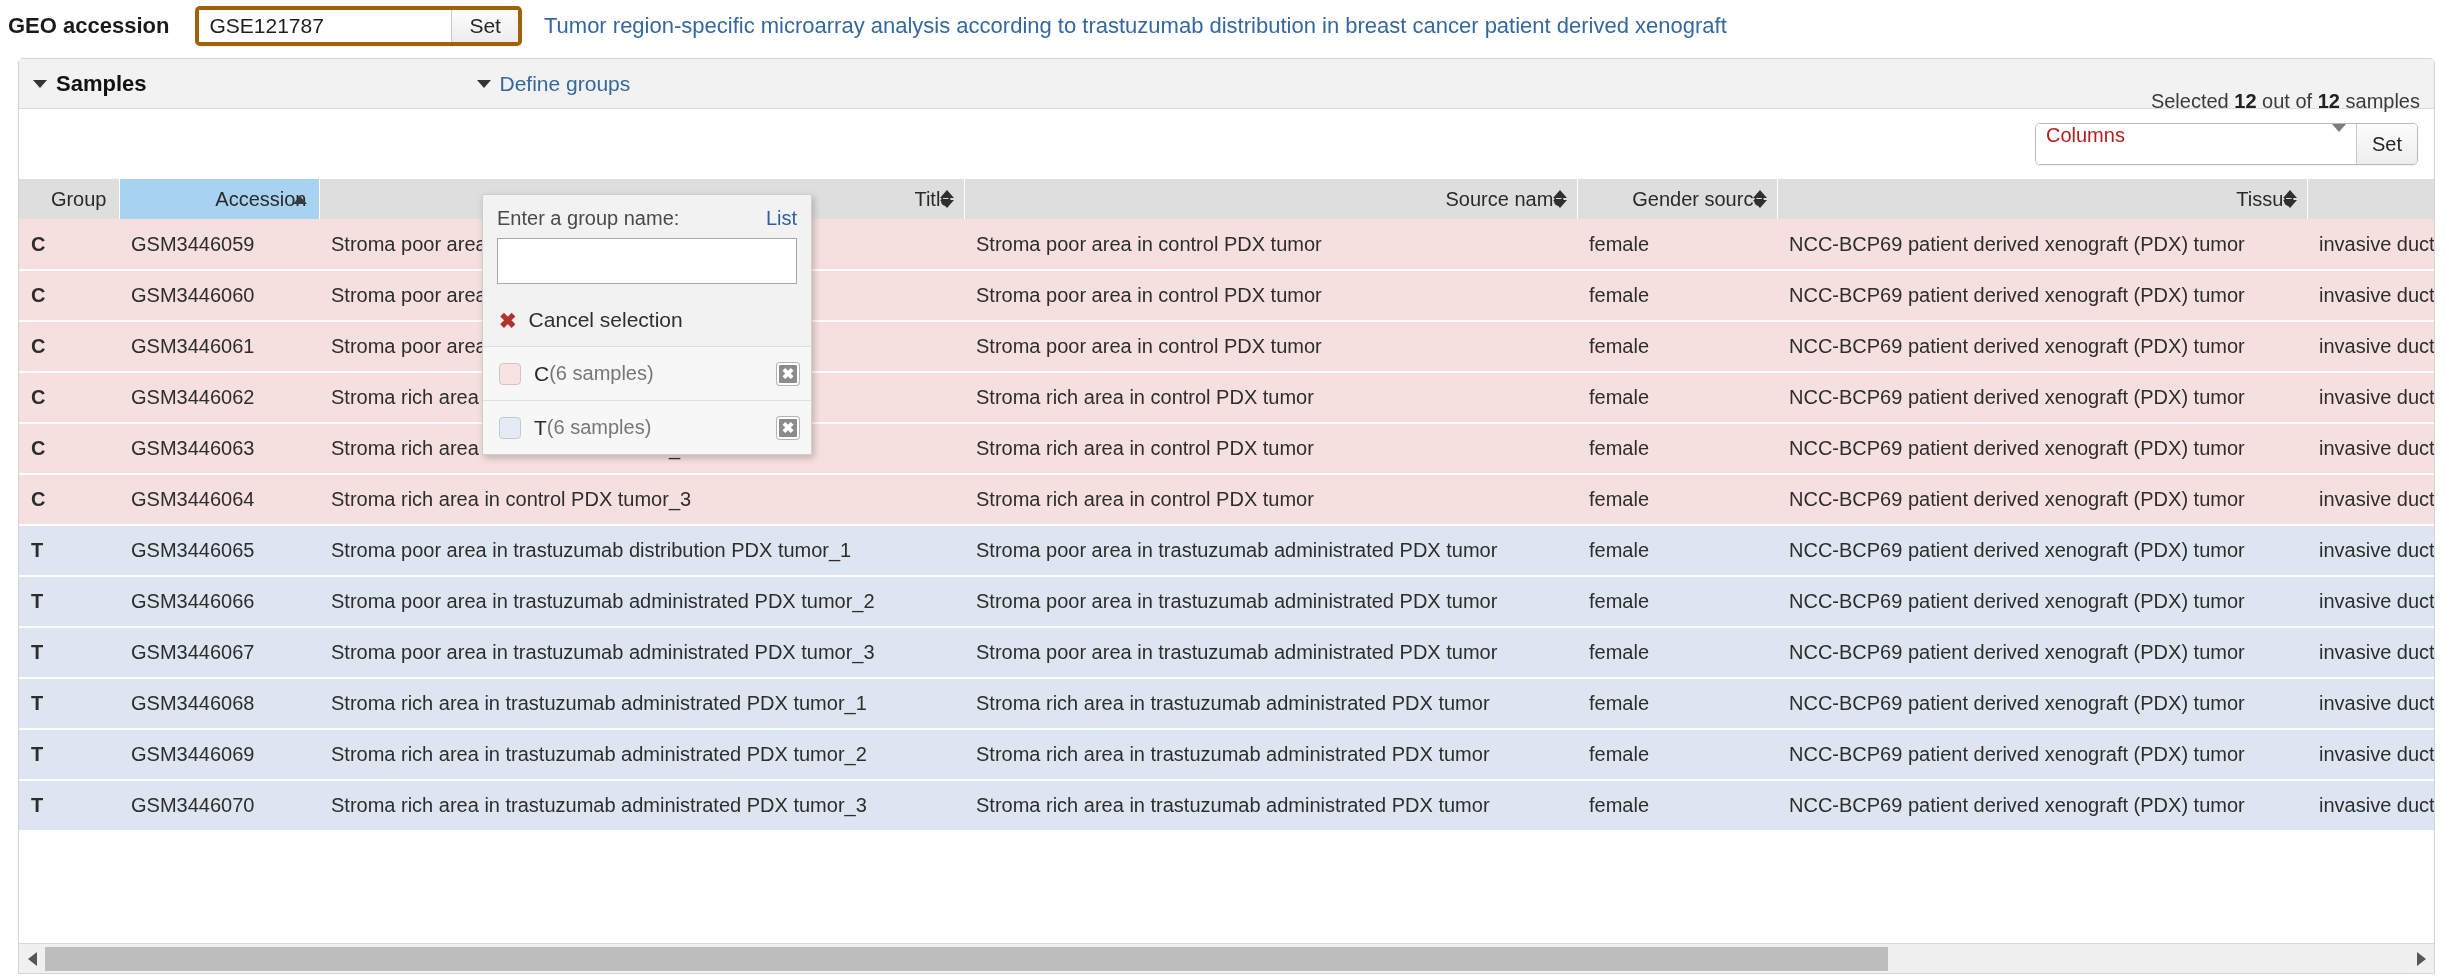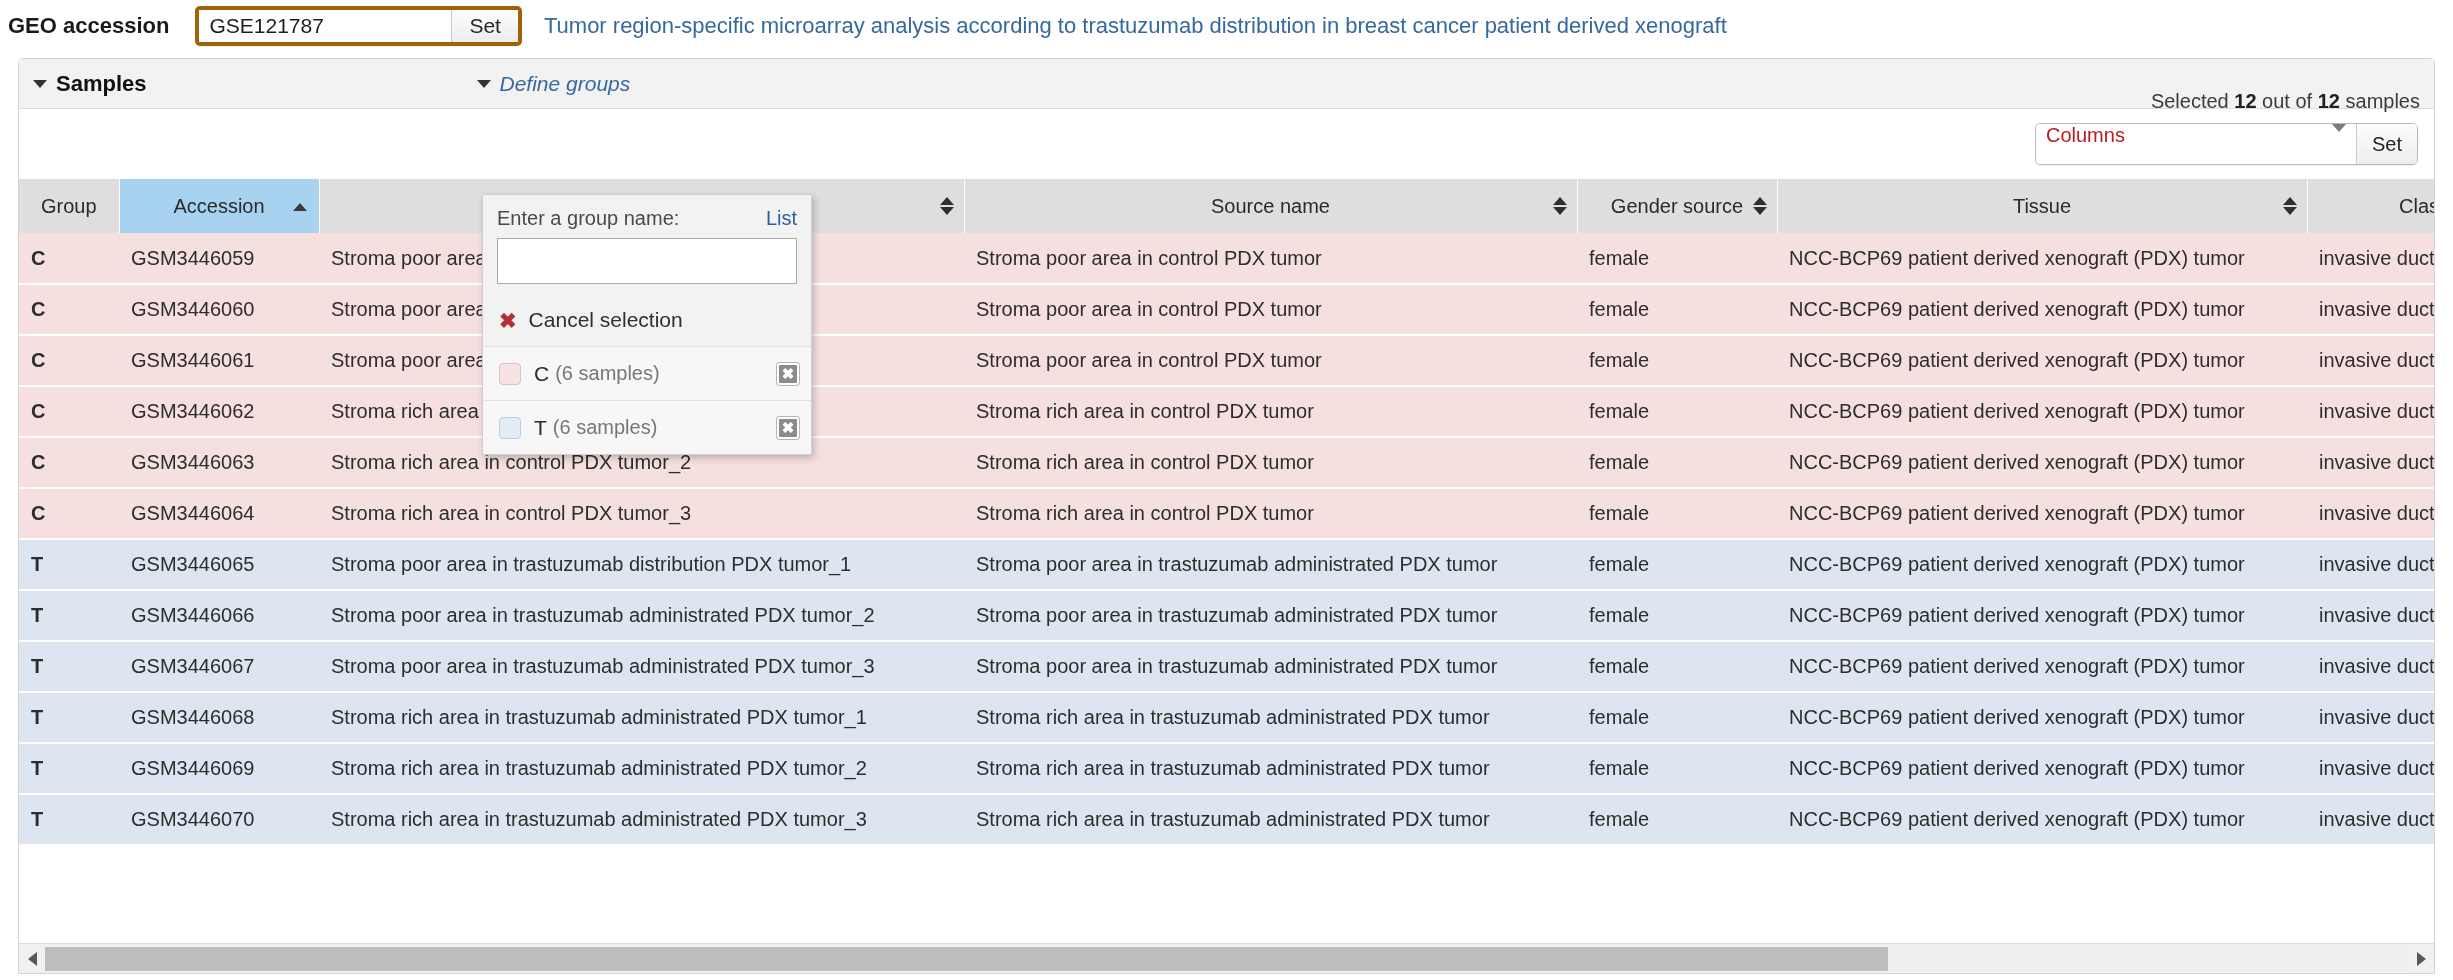--- a/index.html
+++ b/index.html
@@ -92,21 +92,20 @@
   }
   .samples-title {
     font-size: 22px;
     font-weight: bold;
     color: #111;
   }
   .define-groups-wrap {
     display: flex;
     align-items: center;
     margin-left: 330px;
-    font-style: italic;
   }
   .define-groups {
     font-size: 21px;
     color: #35689e;
     cursor: pointer;
   }
   .selected-count {
     position: absolute;
     right: 14px;
     font-size: 20px;
@@ -172,22 +171,22 @@
     border-collapse: collapse;
     width: 2590px;
     table-layout: fixed;
   }
   table.samples th {
     background: #dedede;
     border-right: 1px solid #ffffff;
     font-size: 20px;
     font-weight: normal;
     color: #2a2a2a;
-    text-align: center;
-    height: 54px;
+    text-align: right;
+    height: 40px;
     padding: 0 12px;
     white-space: nowrap;
     position: relative;
     cursor: pointer;
   }
   table.samples th.sorted {
     background: #a8d3f0;
   }
   .sort-asc {
     position: absolute;
@@ -335,21 +334,21 @@
   .pop-chk {
     width: 22px; height: 22px;
     border: 1px solid #c3aeae;
     border-radius: 4px;
     margin-right: 13px;
     flex: none;
   }
   .pop-chk.c { background: #f7e3e3; border-color: #d8c2c2; }
   .pop-chk.t { background: #e3ebf4; border-color: #bfcbdb; }
   .pop-gname { font-size: 21px; color: #2a2a2a; }
-  .pop-gcount { font-size: 20px; color: #777; margin-left: 6px; }
+  .pop-gcount { font-size: 20px; color: #777; }
   .pop-del {
     margin-left: auto;
     width: 22px; height: 22px;
     background: #8c8c8c;
     border: 2px solid #fff;
     border-radius: 3px;
     box-shadow: 0 0 0 1px #b5b5b5;
     color: #fff;
     font-size: 15px;
     font-weight: bold;

